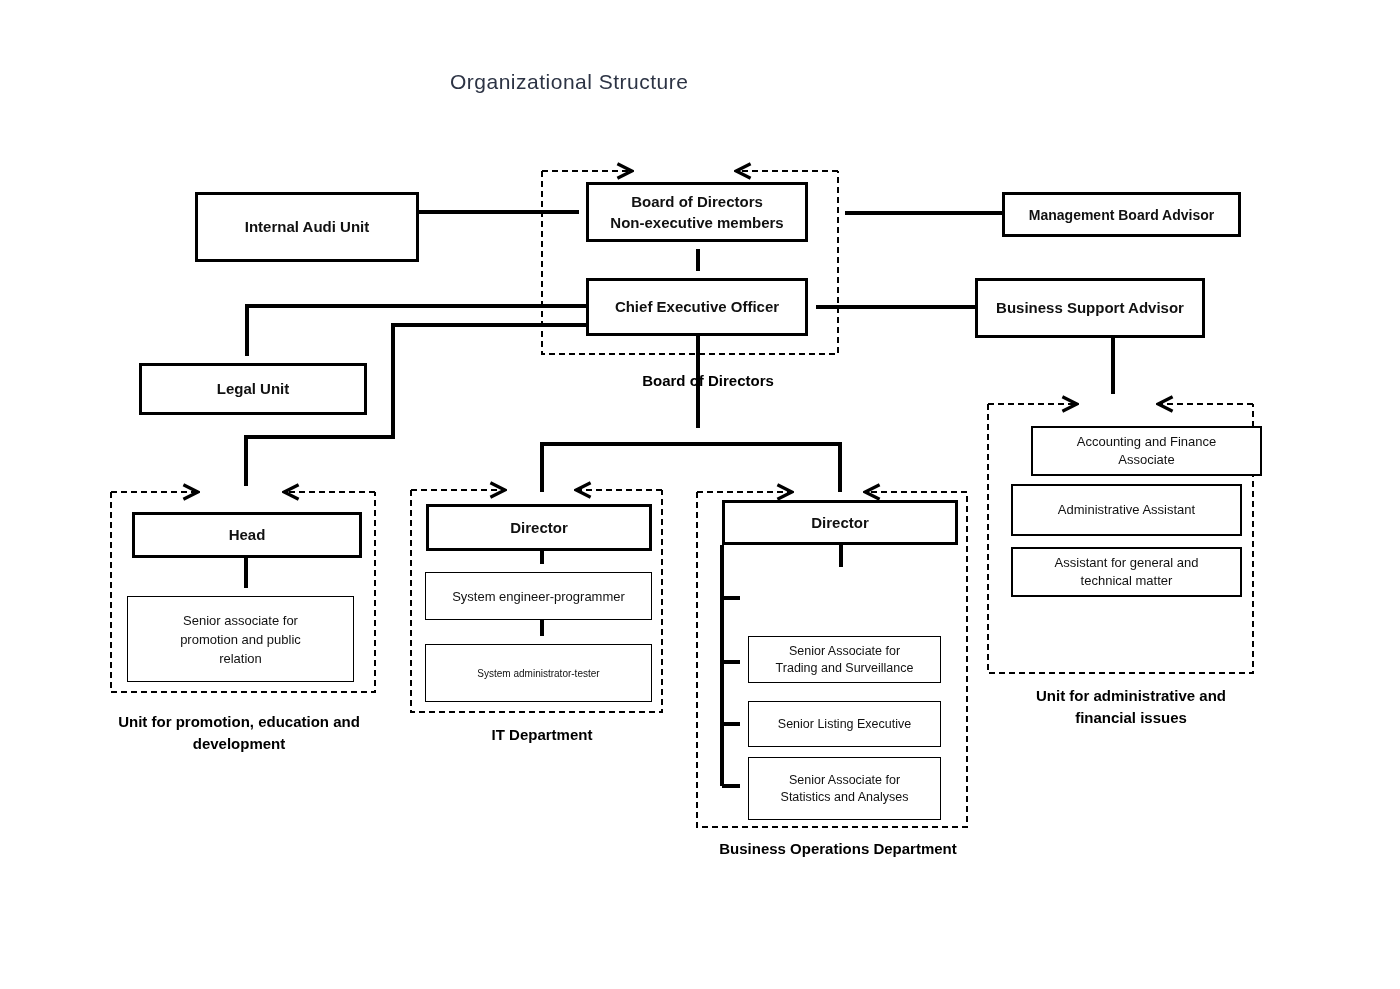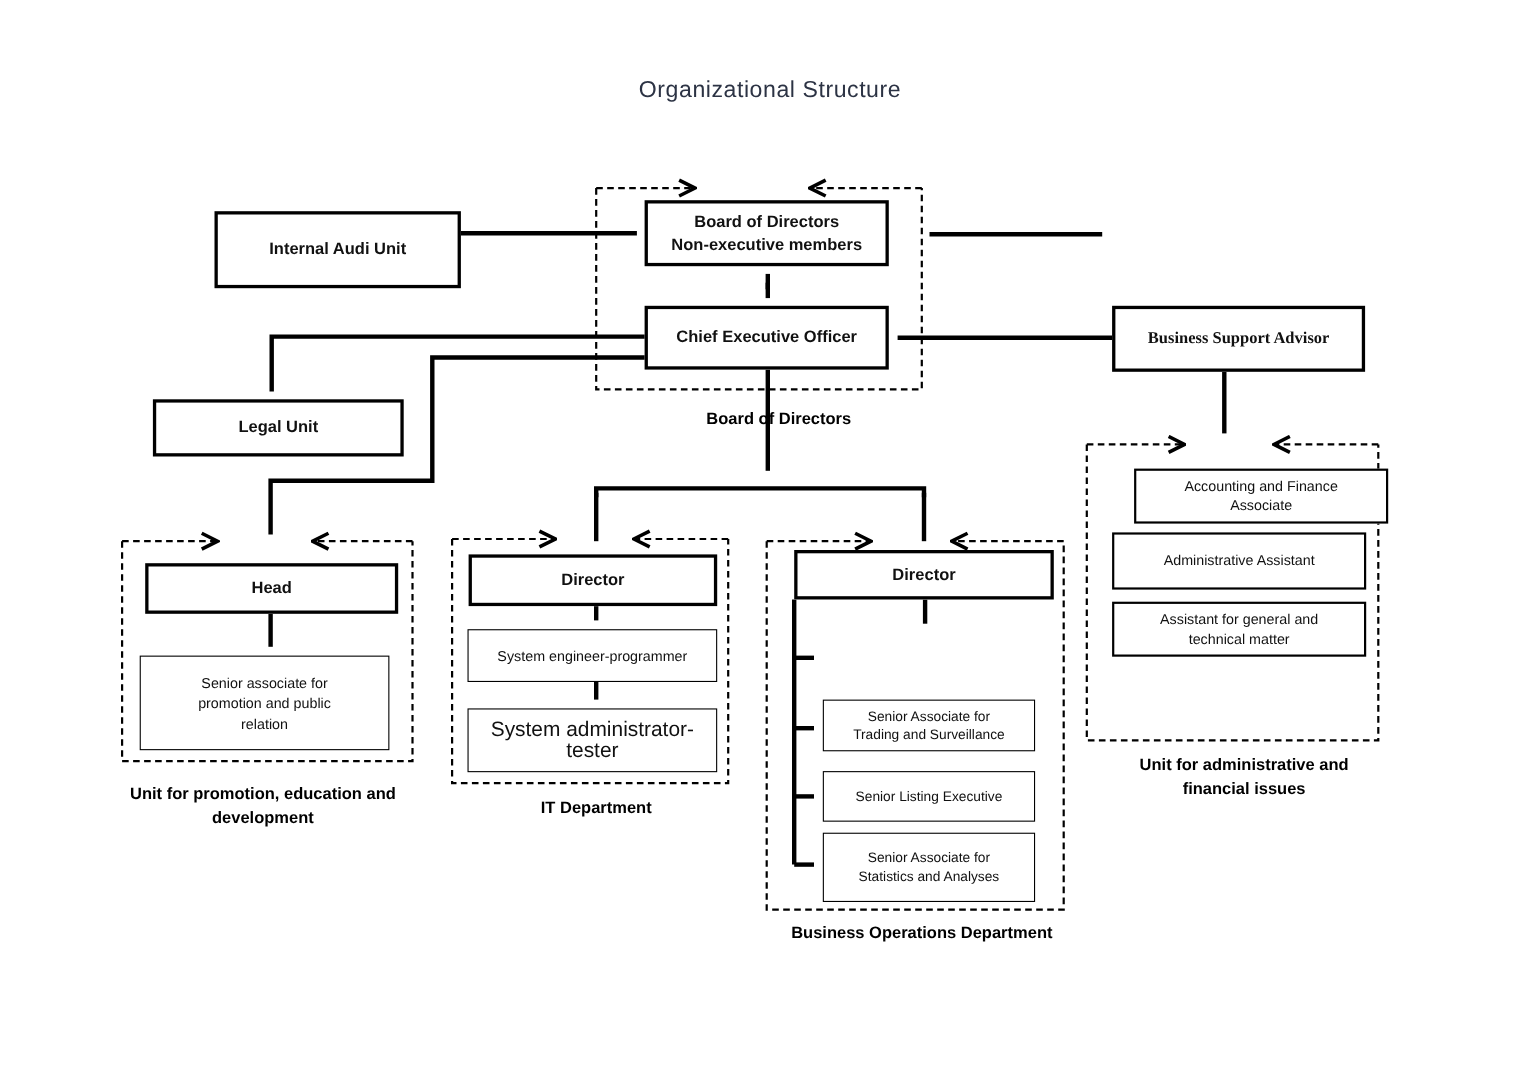--- a/index.html
+++ b/index.html
@@ -14,21 +14,21 @@
     box-sizing:border-box;font-weight:bold;font-size:15px;line-height:20px;
     white-space:pre-line;
   }
   .node.thin{border-width:1.5px;font-weight:normal;font-size:13px;line-height:19px;}
   .node.mid{border-width:2px;font-weight:normal;font-size:13px;line-height:18px;}
   .node.small{font-size:12.5px;line-height:17px;}
   .caption{
     position:absolute;text-align:center;font-weight:bold;font-size:15px;line-height:22px;color:#000;
   }
   #title{
-    position:absolute;left:450px;top:70px;width:500px;text-align:center;
+    position:absolute;left:450px;top:70px;width:500px;text-align:left;
     font-size:21px;font-weight:normal;color:#2c3344;letter-spacing:0.5px;
   }
   path{fill:none;}
   .solid{stroke:#000;stroke-width:4px;}
   .dashed{stroke:#000;stroke-width:2px;stroke-dasharray:6 4;}
 </style>
 </head>
 <body>
 
 <div id="canvas">
@@ -82,29 +82,30 @@
     <path class="solid" marker-end="url(#ah)" d="M722 598 H740"></path>
     <path class="solid" marker-end="url(#ah)" d="M722 662 H740"></path>
     <path class="solid" marker-end="url(#ah)" d="M722 724 H740"></path>
     <path class="solid" marker-end="url(#ah)" d="M722 786 H740"></path>
   </svg>
 
   <div class="node" style="left:195px;top:192px;width:224px;height:70px;">Internal Audi Unit</div>
   <div class="node" style="left:586px;top:182px;width:222px;height:60px;line-height:21px;">Board of Directors
 Non-executive members</div>
   <div class="node" style="left:586px;top:278px;width:222px;height:58px;">Chief Executive Officer</div>
-  <div class="node" style="left:1011px;top:278px;width:230px;height:60px;font-family:Liberation Serif, serif;">Business Support Advisor</div>
+  <div class="node" style="left:1002px;top:192px;width:239px;height:45px;font-size:14px;">Management Board Advisor</div>
+  <div class="node" style="left:975px;top:278px;width:230px;height:60px;">Business Support Advisor</div>
   <div class="node" style="left:139px;top:363px;width:228px;height:52px;">Legal Unit</div>
 
   <div class="node" style="left:132px;top:512px;width:230px;height:46px;">Head</div>
   <div class="node thin" style="left:127px;top:596px;width:227px;height:86px;padding:0 30px;">Senior associate for promotion and public relation</div>
 
   <div class="node" style="left:426px;top:504px;width:226px;height:47px;">Director</div>
   <div class="node thin" style="left:425px;top:572px;width:227px;height:48px;">System engineer-programmer</div>
-  <div class="node thin" style="left:425px;top:644px;width:227px;height:58px;font-size:19px;">System administrator-tester</div>
+  <div class="node thin" style="left:425px;top:644px;width:227px;height:58px;font-size:10px;">System administrator-tester</div>
 
   <div class="node" style="left:722px;top:500px;width:236px;height:45px;">Director</div>
   <div class="node thin small" style="left:748px;top:636px;width:193px;height:47px;padding:16px 20px;">Senior Associate for Trading and Surveillance</div>
   <div class="node thin small" style="left:748px;top:701px;width:193px;height:46px;">Senior Listing Executive</div>
   <div class="node thin small" style="left:748px;top:757px;width:193px;height:63px;padding:0 20px;">Senior Associate for Statistics and Analyses</div>
 
   <div class="node mid" style="left:1011px;top:426px;width:231px;height:50px;padding:0 25px;margin-left:20px;">Accounting and Finance Associate</div>
   <div class="node mid" style="left:1011px;top:484px;width:231px;height:52px;">Administrative Assistant</div>
   <div class="node mid" style="left:1011px;top:547px;width:231px;height:50px;padding:0 25px;">Assistant for general and technical matter</div>
 

